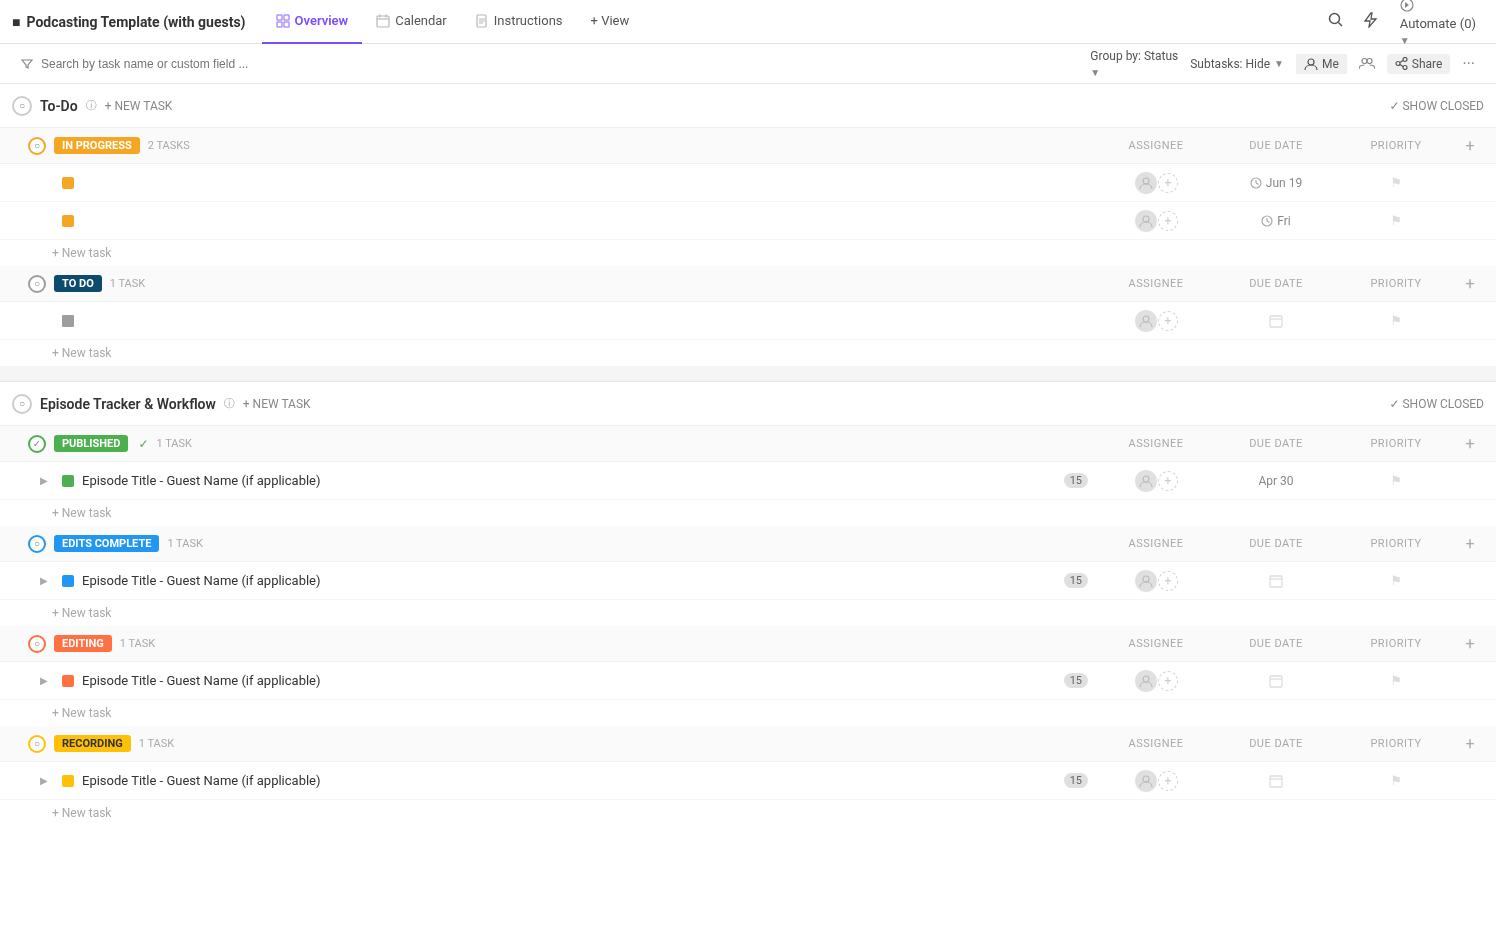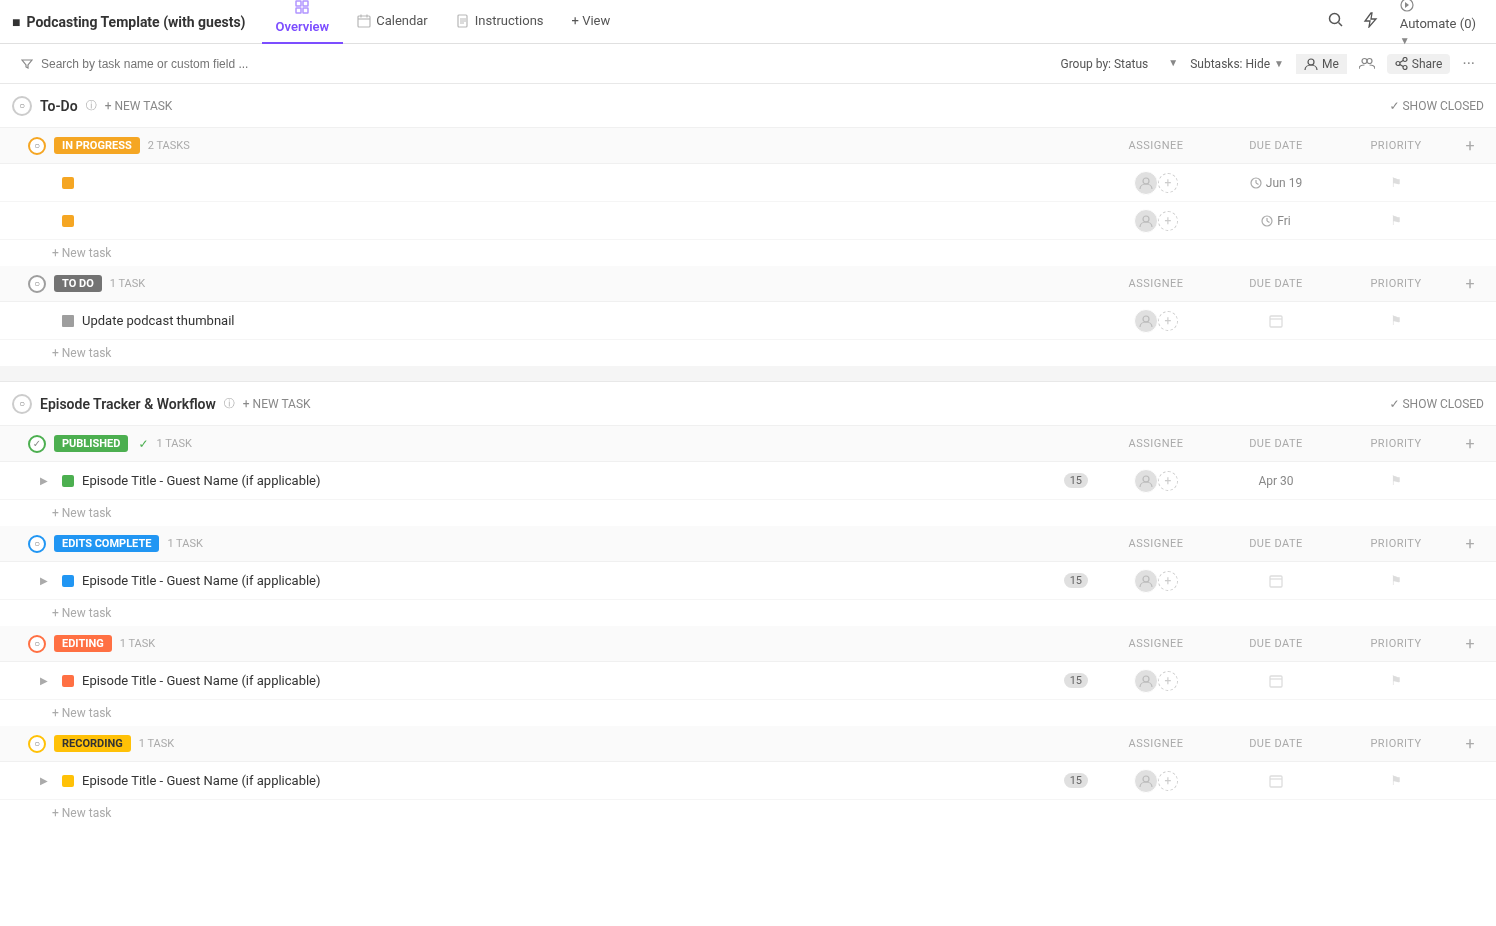--- a/index.html
+++ b/index.html
@@ -2,50 +2,50 @@
 <html><head>
   <meta charset="utf-8">
   <style>
     * { box-sizing: border-box; margin: 0; padding: 0; }
     body { font-family: -apple-system, BlinkMacSystemFont, 'Segoe UI', Roboto, sans-serif; font-size: 13px; color: #333; background: #fff; overflow-x: hidden; }
 
     
     .top-nav { display: flex; align-items: center; height: 44px; border-bottom: 1px solid #e0e0e0; padding: 0 12px; gap: 0; }
     .top-nav .project-title { font-weight: 700; font-size: 14px; margin-right: 16px; display: flex; align-items: center; gap: 6px; }
     .nav-tab { display: flex; align-items: center; gap: 5px; padding: 0 14px; height: 44px; font-size: 13px; color: #555; cursor: pointer; border-bottom: 2px solid transparent; }
-    .nav-tab.active { color: #7c4dff; border-bottom: 2px solid #7c4dff; font-weight: 600; flex-direction: column; }
+    .nav-tab.active { color: #7c4dff; border-bottom: 2px solid #7c4dff; font-weight: 600; }
     .nav-tab svg { opacity: 0.6; }
     .top-nav-right { margin-left: auto; display: flex; align-items: center; gap: 10px; }
     .icon-btn { background: none; border: none; cursor: pointer; color: #555; font-size: 16px; padding: 4px; }
 
     
     .toolbar { display: flex; align-items: center; height: 40px; border-bottom: 1px solid #e8e8e8; padding: 0 21px; gap: 8px; }
     .filter-btn { display: flex; align-items: center; gap: 4px; font-size: 12px; color: #888; cursor: pointer; }
     .search-input { flex: 1; border: none; outline: none; font-size: 12px; color: #aaa; background: transparent; }
     .toolbar-right { margin-left: auto; display: flex; align-items: center; gap: 12px; font-size: 12px; color: #555; }
-    .toolbar-right .group-by { display: flex; gap: 20px; cursor: pointer; }
+    .toolbar-right .group-by { display: flex; gap: 4px; cursor: pointer; flex-direction: column; }
     .toolbar-right .subtasks { display: flex; align-items: center; gap: 4px; cursor: pointer; }
     .toolbar-right .me-btn { display: flex; align-items: center; gap: 4px; background: #f0f0f0; border-radius: 0; padding: 3px 8px; cursor: pointer; }
     .toolbar-right .share-btn { display: flex; align-items: center; gap: 4px; background: #f0f0f0; border-radius: 4px; padding: 3px 8px; cursor: pointer; }
     .toolbar-right .more-btn { cursor: pointer; color: #888; font-size: 16px; }
     .dropdown-arrow { font-size: 10px; color: #888; }
 
     
     .section-header { display: flex; align-items: center; height: 44px; padding: 0 12px; gap: 8px; border-bottom: 1px solid #f0f0f0; position: relative; }
     .section-title { font-weight: 600; font-size: 14px; color: #333; }
     .section-info-icon { color: #aaa; font-size: 11px; cursor: pointer; }
     .new-task-btn { font-size: 12px; color: #888; cursor: pointer; display: flex; align-items: center; gap: 3px; }
     .show-closed-btn { margin-left: auto; font-size: 12px; color: #888; cursor: pointer; display: flex; align-items: center; gap: 4px; }
     .collapse-btn { width: 20px; height: 20px; border-radius: 50%; border: 2px solid #ccc; display: flex; align-items: center; justify-content: center; cursor: pointer; font-size: 10px; color: #888; background: white; }
 
     
     .group-header { display: flex; align-items: center; height: 36px; padding: 0 12px 0 28px; gap: 8px; background: #fafafa; border-bottom: 1px solid #f0f0f0; }
     .status-badge { padding: 2px 8px; border-radius: 3px; font-size: 11px; font-weight: 700; color: #fff; }
     .status-in-progress { background: #f5a623; }
-    .status-todo { background: #737373; }
+    .status-todo { background: #0c4a6e; }
     .status-published { background: #4caf50; }
     .status-edits-complete { background: #2196f3; }
     .status-editing { background: #ff7043; }
     .status-recording { background: #ffc107; color: #333; }
     .task-count { font-size: 11px; color: #aaa; }
     .col-headers { margin-left: auto; display: flex; align-items: center; gap: 0; }
     .col-header { font-size: 11px; color: #aaa; text-transform: uppercase; letter-spacing: 0.5px; width: 120px; text-align: center; }
     .add-col-btn { color: #aaa; font-size: 16px; cursor: pointer; width: 28px; text-align: center; }
 
     
@@ -265,21 +265,20 @@
         <div class="col-header">ASSIGNEE</div>
         <div class="col-header">DUE DATE</div>
         <div class="col-header">PRIORITY</div>
         <div class="add-col-btn">+</div>
       </div>
     </div>
 
     <div class="task-row">
       <div class="task-expand"></div>
       <div class="task-status-dot" style="background:#9e9e9e;border-radius:1px;"></div>
-      <span class="task-name">Update podcast thumbnail</span>
       <div class="task-cols">
         <div class="task-col">
           <div class="assignee-avatar">
             <svg width="14" height="14" viewBox="0 0 14 14" fill="none">
                 <circle cx="7" cy="5" r="3" stroke="#bbb" stroke-width="1.2"></circle>
                 <path d="M1 13c0-3 2.7-5 6-5s6 2 6 5" stroke="#bbb" stroke-width="1.2" fill="none"></path>
               </svg>
           </div>
           <div class="avatar-add">+</div>
         </div>

